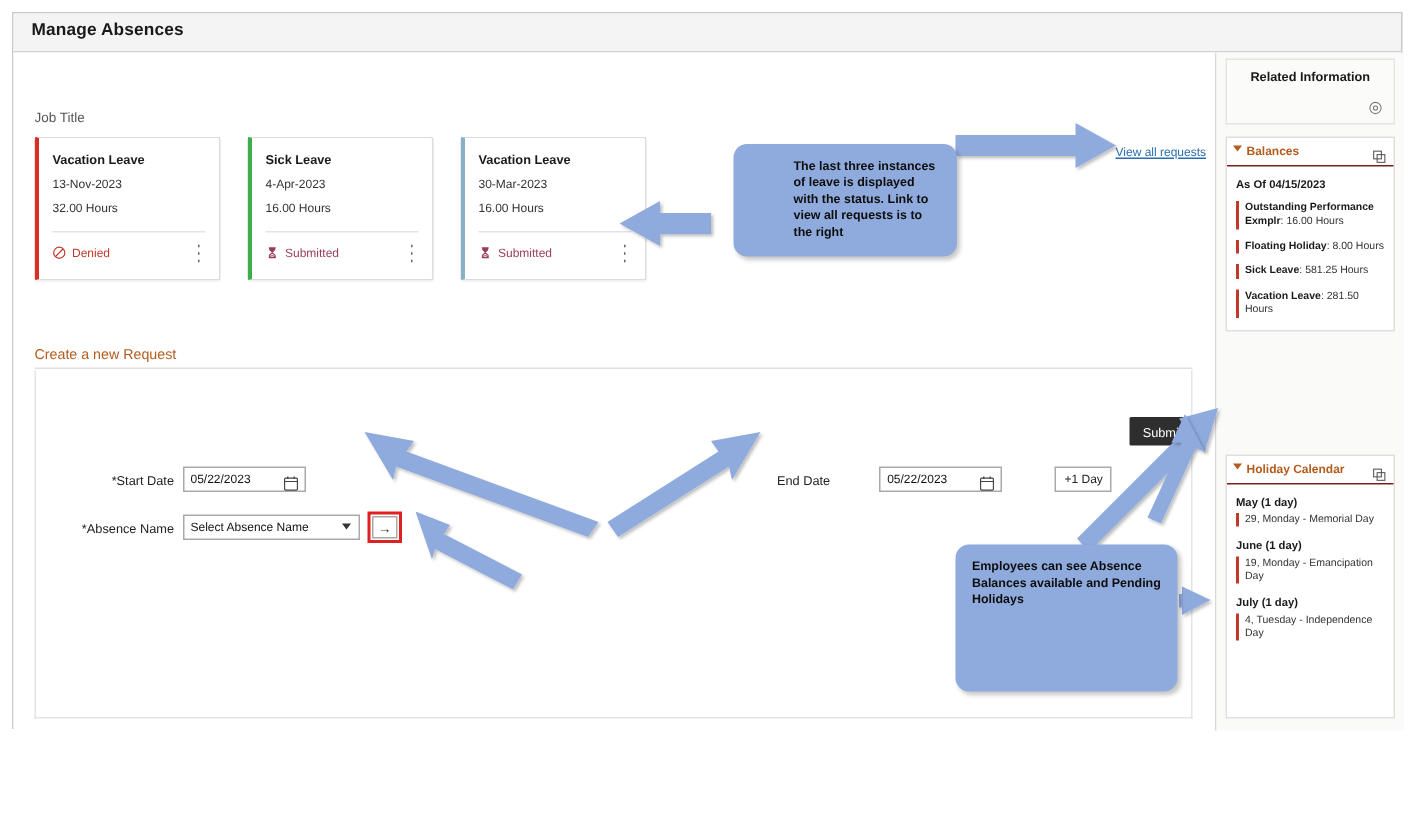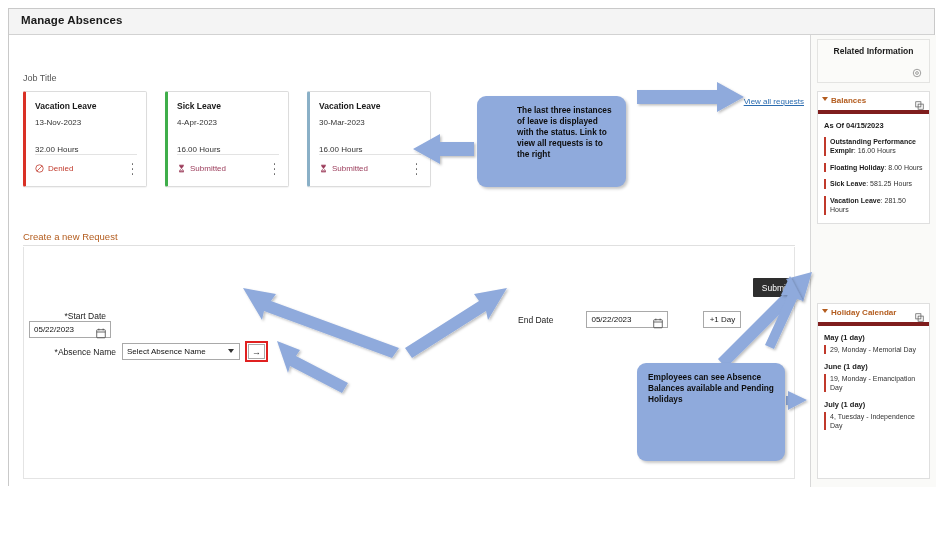--- a/index.html
+++ b/index.html
@@ -70,21 +70,21 @@
   .abs-card .c-name{
     position:absolute;left:9px;top:9px;
     font-size:8.5px;font-weight:bold;color:#1a1a1a;
   }
   .abs-card .c-date{
     position:absolute;left:9px;top:26px;
     font-size:8px;color:#333;
   }
   .abs-card .c-hours{
     position:absolute;left:9px;top:42px;
-    font-size:8px;color:#333;margin-top:11px;
+    font-size:8px;color:#333;
   }
   .abs-card .c-rule{
     position:absolute;left:9px;right:9px;top:62px;height:1px;
     background:#e3e3e3;
   }
   .abs-card .c-status{
     position:absolute;left:9px;top:72px;
     font-size:8px;display:flex;align-items:center;gap:4px;justify-content:flex-end;
   }
   .abs-card .c-kebab{
@@ -198,21 +198,21 @@
   }
   #ri-head .ri-gear{
     position:absolute;right:7px;top:24px;width:10px;height:10px;
   }
 
   .ri-panel{
     position:absolute;left:6px;width:113px;
     background:#ffffff;border:1px solid #dfdfdf;box-sizing:border-box;
   }
   .ri-panel-head{
-    height:18px;position:relative;border-bottom:4px solid #7f1d1d;
+    height:18px;position:relative;border-bottom:1px solid #7f1d1d;
   }
   .ri-panel-head .pc-caret{
     position:absolute;left:4px;top:5px;
     width:0;height:0;border-left:3.5px solid transparent;
     border-right:3.5px solid transparent;border-top:4px solid #b35c1e;
   }
   .ri-panel-head .pc-title{
     position:absolute;left:13px;top:4px;
     font-size:8px;color:#b35c1e;font-weight:bold;
   }
@@ -246,21 +246,21 @@
     background:#8faadc;
     border-radius:9px;
     color:#0d0d0d;
     font-size:8.3px;
     line-height:1.33;
     padding:9px 11px;
     box-sizing:border-box;
     box-shadow:2px 2px 3px rgba(0,0,0,.22);
     font-weight:bold;
   }
-  #callout-cards{left:477px;top:96px;width:149px;height:91px;padding-left:40px;}
+  #callout-cards{left:489px;top:96px;width:149px;height:75px;padding-left:40px;}
   #callout-form{left:330px;top:362px;width:157px;height:114px;}
   #callout-balances{left:637px;top:363px;width:148px;height:98px;}
 
   .arrow-svg{position:absolute;left:0;top:0;}
 </style>
 </head>
 <body>
 
 <div id="app-frame">
 
@@ -343,21 +343,21 @@
 
     </div>
 
     <div id="create-header">
       <div class="ch-text">Create a new Request</div>
       <div class="ch-rule"></div>
     </div>
 
     <div id="form-panel">
 
-      <div class="fld-row" style="left:4px;top:64px;flex-direction:column;">
+      <div class="fld-row" style="left:14px;top:64px;">
         <div class="fld-label" style="width:78px;">*Start Date</div>
         <div class="date-box">
           <input type="text" value="05/22/2023" style="">
           <span class="cal-ico">
             <svg width="10" height="11" viewBox="0 0 14 15">
                 <rect x="1" y="2.2" width="12" height="11.3" rx="1" fill="none" stroke="#444" stroke-width="1.1"></rect>
                 <line x1="1" y1="5.4" x2="13" y2="5.4" stroke="#444" stroke-width="1.1"></line>
                 <line x1="4" y1="0.7" x2="4" y2="3.1" stroke="#444" stroke-width="1.2"></line>
                 <line x1="10" y1="0.7" x2="10" y2="3.1" stroke="#444" stroke-width="1.2"></line>
               </svg>

